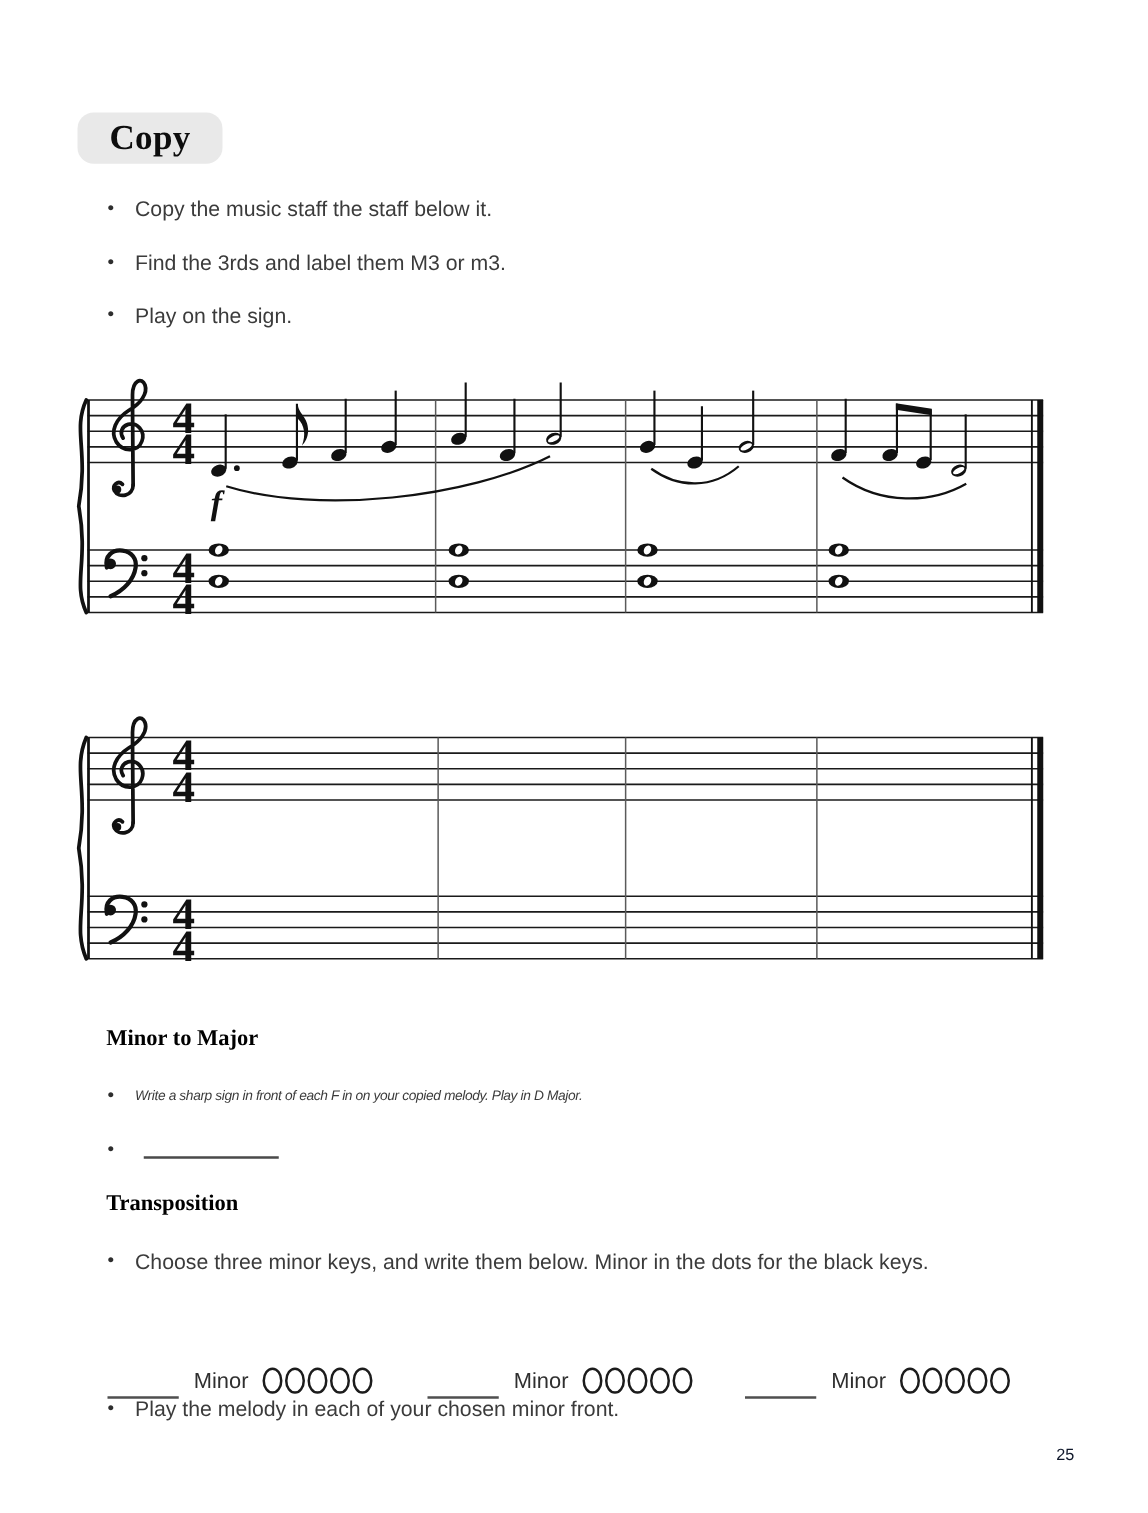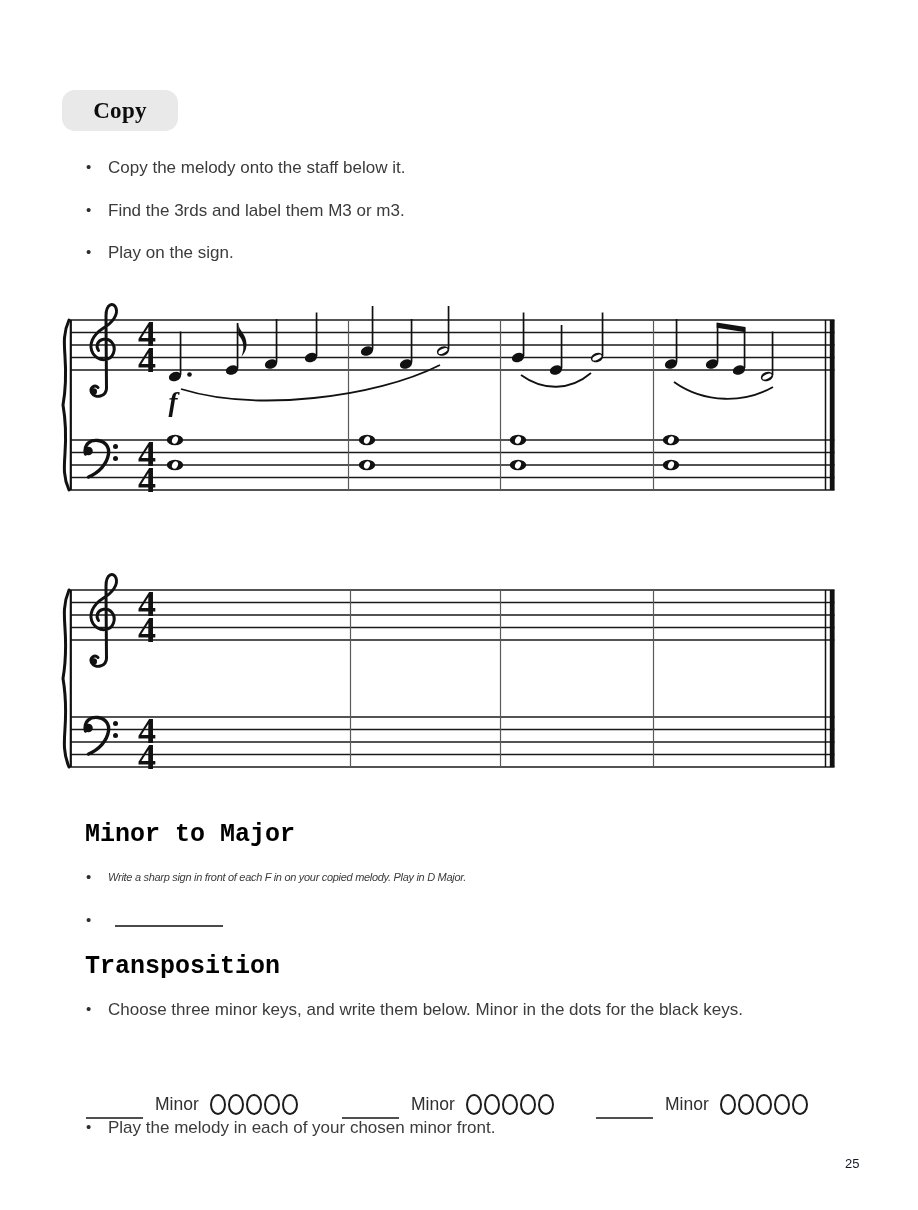--- a/index.html
+++ b/index.html
@@ -5,29 +5,29 @@
   html,body{margin:0;padding:0;background:#fff;}
   .page{
     position:relative;width:918px;height:1210px;background:#ffffff;
     font-family:"Liberation Sans",sans-serif;color:#383838;overflow:hidden;
   }
   .badge{
     position:absolute;left:62px;top:90px;width:116px;height:41px;
     background:#e9e9e9;border-radius:13px;display:flex;align-items:center;justify-content:center;
   }
   .badge-label{
-    font-family:"Liberation Serif",serif;font-weight:bold;font-size:23px;color:#0d0d0d;letter-spacing:.3px;
+    font-family:"Liberation Serif",serif;font-weight:bold;font-size:28px;color:#0d0d0d;letter-spacing:.3px;
   }
   .bullet{position:absolute;left:86px;display:flex;align-items:flex-start;}
   .bullet .dot{width:8px;color:#2e2e2e;font-size:15px;line-height:20px;flex:0 0 auto;}
   .bullet .bt{margin-left:14px;font-size:17px;line-height:21px;color:#3b3b3b;}
   .sec2 .bt{font-size:11px;letter-spacing:-0.3px;font-style:italic;}
   .heading{
-    position:absolute;left:85px;font-family:Liberation Mono, monospace;font-weight:bold;
-    font-size:25px;color:#000;
+    position:absolute;left:85px;font-family:Liberation Serif, serif;font-weight:bold;
+    font-size:18px;color:#000;
   }
   .fill-blank{
     display:inline-block;width:108px;height:15px;border-bottom:2px solid #4a4a4a;
     margin-left:7px;vertical-align:baseline;
   }
   .staff-svg{position:absolute;}
   .minor-group{position:absolute;top:1088px;height:32px;display:flex;align-items:center;}
   .minor-blank{width:57px;height:24px;border-bottom:2px solid #4f4f4f;align-self:flex-end;margin-bottom:1px;}
   .minor-label{font-size:17.5px;color:#2f2f2f;margin:0 11px 0 12px;}
   .circle-row{display:flex;gap:2px;align-items:center;}
@@ -38,21 +38,21 @@
 <body>
 
 <div class="page">
 
   <div class="badge">
     <span class="badge-label">Copy</span>
   </div>
 
   <div class="bullet" style="top:157px">
     <span class="dot">•</span>
-    <span class="bt">Copy the melody onto the staff below it.</span>
+    <span class="bt">Copy the music staff the staff below it.</span>
   </div>
   <div class="bullet" style="top:200px">
     <span class="dot">•</span>
     <span class="bt">Find the 3rds and label them M3 or m3.</span>
   </div>
   <div class="bullet" style="top:242px">
     <span class="dot">•</span>
     <span class="bt">Play on the sign.</span>
   </div>
 

